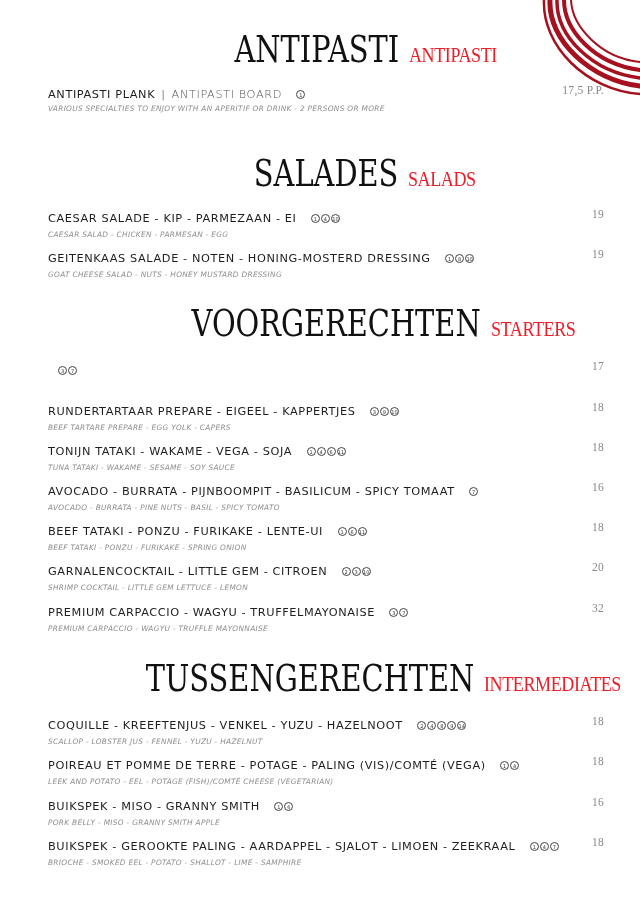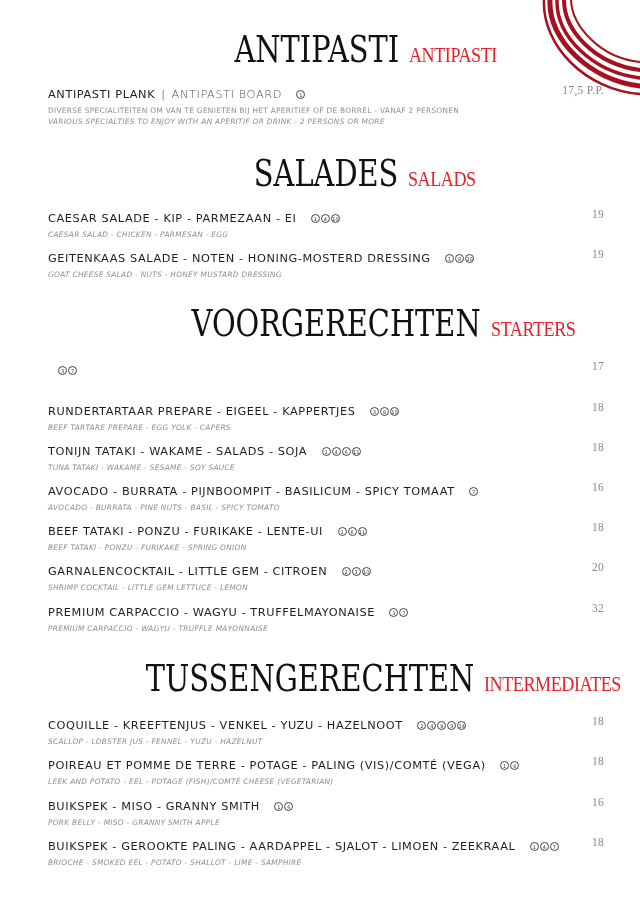--- a/index.html
+++ b/index.html
@@ -60,21 +60,20 @@
 </div>
 
 <div class="item" style="top:84px;">
   <span class="name">
     <span>ANTIPASTI PLANK</span><span class="plank-sep">|</span><span class="plank-sub">ANTIPASTI BOARD</span>
   </span>
   <span class="allergens">
     <span class="allergen">1</span>
   </span>
   <span class="price">17,5 P.P.</span>
-  <div class="desc desc-nl">DIVERSE SPECIALITEITEN OM VAN TE GENIETEN BIJ HET APERITIEF OF DE BORREL  -  VANAF 2 PERSONEN</div>
   <div class="desc" style="margin-top:2px;">VARIOUS SPECIALTIES TO ENJOY WITH AN APERITIF OR DRINK - 2 PERSONS OR MORE</div>
 </div>
 
 <div class="section-title" style="top:152px;">
   <span class="main" style="font-size:37px;">SALADES</span><span class="sub" style="font-size:22px;">SALADS</span>
 </div>
 
 <div class="item" style="top:208px;">
   <span class="name">CAESAR SALADE - KIP - PARMEZAAN - EI</span>
   <span class="allergens">
@@ -114,21 +113,21 @@
   <span class="allergens">
     <span class="allergen">3</span>
     <span class="allergen">9</span>
     <span class="allergen">10</span>
   </span>
   <span class="price">18</span>
   <div class="desc">BEEF TARTARE PREPARE - EGG YOLK - CAPERS</div>
 </div>
 
 <div class="item" style="top:441px;">
-  <span class="name">TONIJN TATAKI - WAKAME - SALADS - SOJA</span>
+  <span class="name">TONIJN TATAKI - WAKAME - VEGA - SOJA</span>
   <span class="allergens">
     <span class="allergen">1</span>
     <span class="allergen">4</span>
     <span class="allergen">6</span>
     <span class="allergen">11</span>
   </span>
   <span class="price">18</span>
   <div class="desc">TUNA TATAKI - WAKAME - SESAME - SOY SAUCE</div>
 </div>
 

